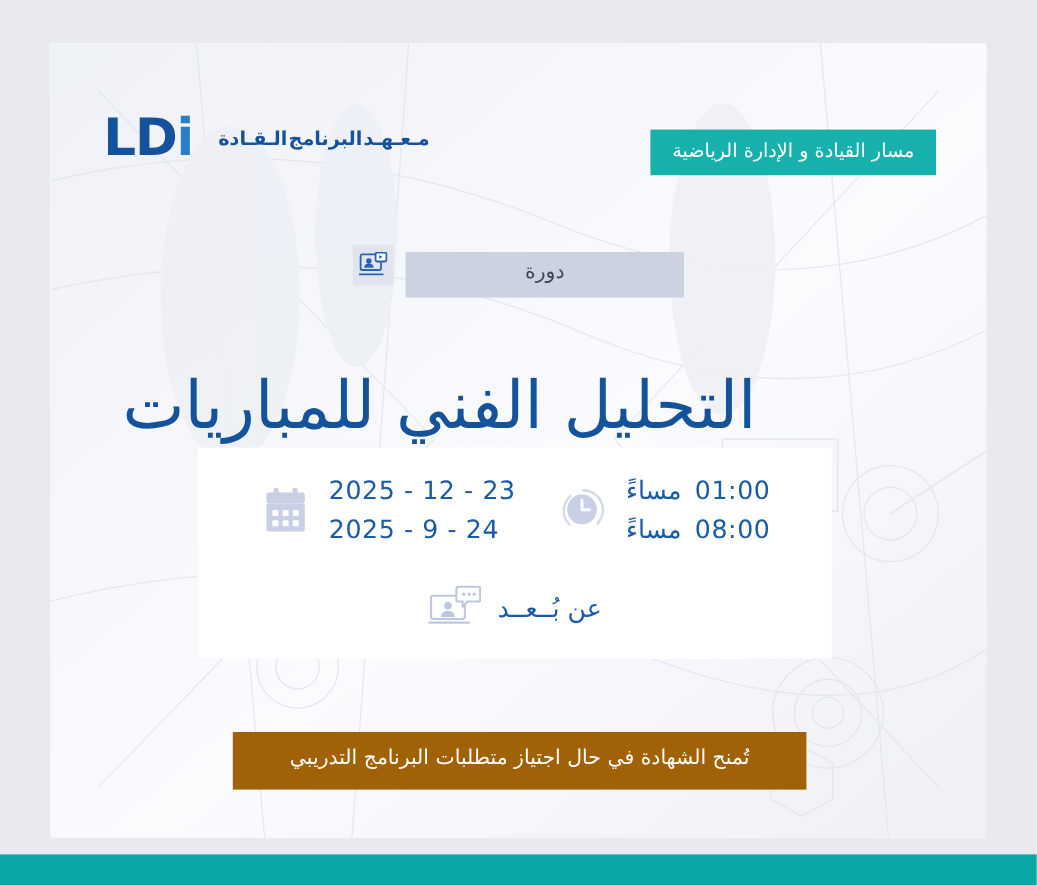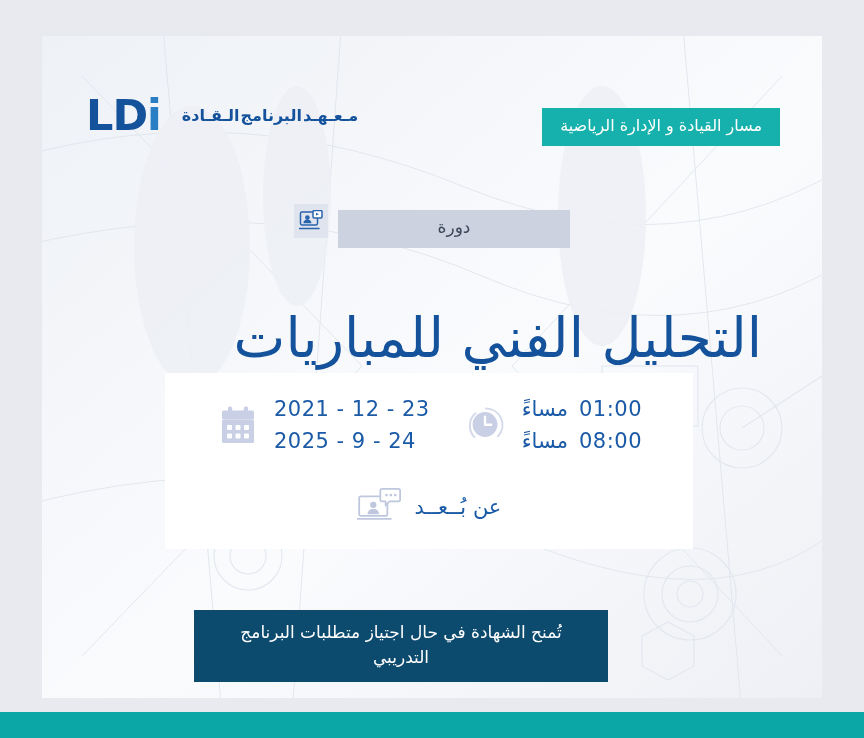--- a/index.html
+++ b/index.html
@@ -118,21 +118,21 @@
     justify-content: center;
   }
   .type-icon svg { display:block; }
 
   
   .title {
     position: absolute;
     top: 228px;
     left: 0;
     right: 0;
-    text-align: right;
+    text-align: left;
     color: #15529c;
     font-size: 55px;
     font-weight: 400;
     line-height: 1.35;
     padding: 0 60px;
   }
 
   
   .details {
     position: absolute;
@@ -197,22 +197,22 @@
     font-size: 21px;
     letter-spacing: 1px;
     white-space: nowrap;
   }
 
   
   .cert-banner {
     position: absolute;
     left: 152px;
     top: 574px;
-    width: 414px;
-    background: #0c4a6e;
+    width: 478px;
+    background: #a16207;
     color: #ffffff;
     text-align: center;
     font-size: 17px;
     line-height: 1.45;
     padding: 10px 16px 13px;
     box-sizing: border-box;
   }
 
   
   .footer-strip {
@@ -321,21 +321,21 @@
               <path d="M21 4.5a16.5 16.5 0 0 1 12 27.8" stroke="#d5daea" stroke-width="2" stroke-linecap="round"></path>
               <path d="M9.4 33.1A16.5 16.5 0 0 1 10.5 9.3" stroke="#d5daea" stroke-width="2" stroke-linecap="round"></path>
               <circle cx="20" cy="20.5" r="12.4" fill="#c9cfe4"></circle>
               <path d="M20 12.6v8.2h6.2" stroke="#ffffff" stroke-width="2.4" stroke-linecap="round" stroke-linejoin="round"></path>
             </svg>
           </div>
         </div>
 
         <div class="detail-group">
           <div class="detail-lines">
-            <div class="ltr">2021 - 12 - 23</div>
+            <div class="ltr">2025 - 12 - 23</div>
             <div class="ltr">2025 - 9 - 24</div>
           </div>
           <div class="icon-box">
             <svg width="36" height="38" viewBox="0 0 36 38" fill="none" aria-hidden="true">
               <rect x="8" y="0.5" width="4.2" height="8" rx="1.6" fill="#c9cfe4"></rect>
               <rect x="23.8" y="0.5" width="4.2" height="8" rx="1.6" fill="#c9cfe4"></rect>
               <rect x="2" y="4.5" width="32" height="9" rx="1.6" fill="#c9cfe4"></rect>
               <rect x="2" y="13.5" width="32" height="23.5" rx="1.6" fill="#c9cfe4"></rect>
               <g fill="#ffffff">
                 <rect x="7" y="19" width="5" height="5" rx="1"></rect>

